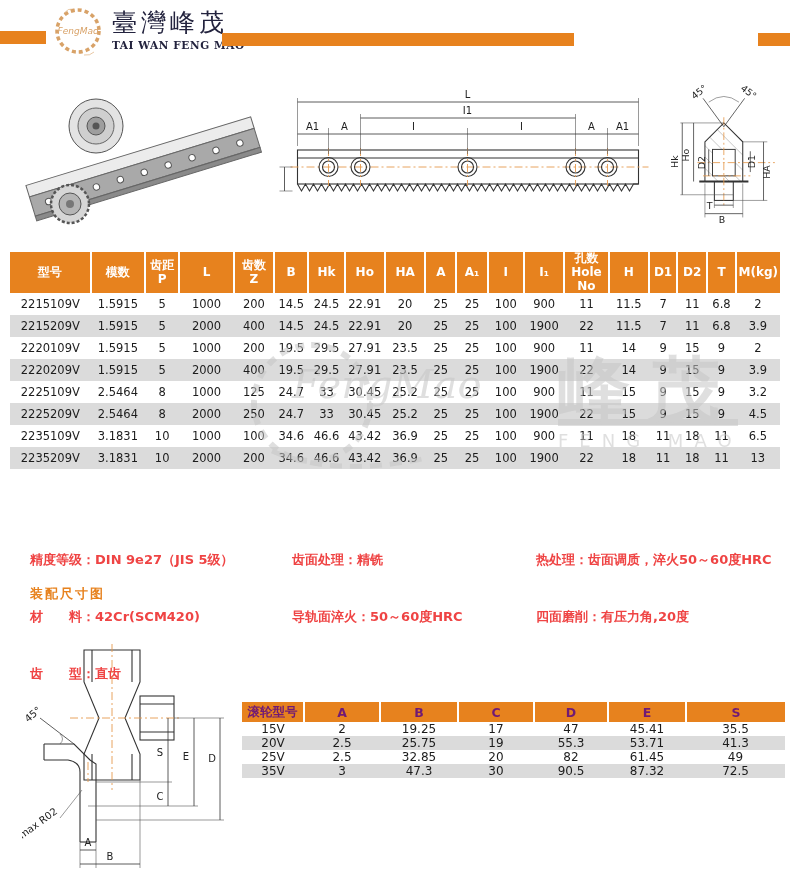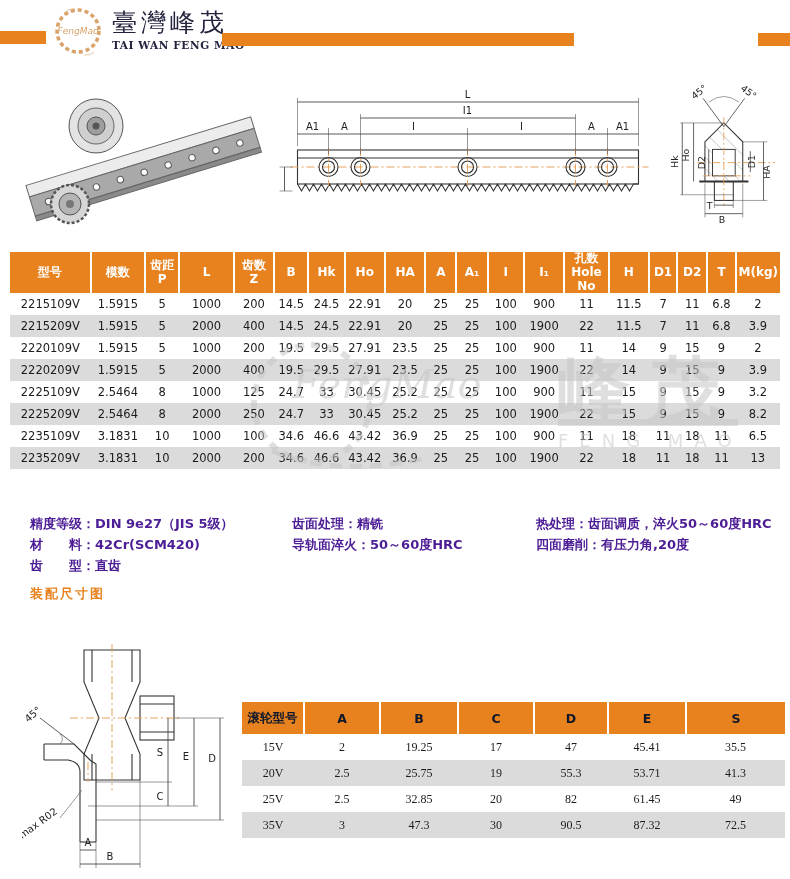--- a/index.html
+++ b/index.html
@@ -51,30 +51,30 @@
   .wm-script{position:absolute;left:60px;top:28px;font-family:"DejaVu Serif","Liberation Serif",serif;
     font-style:italic;font-size:40px;white-space:nowrap;}
   .wm-cn{font-size:72px;font-weight:bold;letter-spacing:18px;line-height:1;white-space:nowrap;text-decoration:underline;}
   .wm-en{font-size:18px;letter-spacing:11px;margin-top:4px;white-space:nowrap;}
 
   
   .spec-col{position:absolute;top:513px;}
   .spec-col-1{left:30px;width:265px;}
   .spec-col-2{left:292px;width:245px;}
   .spec-col-3{left:536px;width:250px;}
-  .spec-line{font-size:13px;font-weight:600;color:#4c1d95;line-height:21px;white-space:nowrap;}
+  .spec-line{font-size:13px;font-weight:600;color:#ef4444;line-height:21px;white-space:nowrap;margin-top:36px;}
 
   .assembly-title{position:absolute;left:30px;top:585px;font-size:13px;font-weight:bold;color:var(--accent);letter-spacing:2px;}
 
   
   .roller-table{position:absolute;left:242px;top:702px;width:543px;}
-  .roller-table th{background:var(--accent);color:#0f172a;font-size:12.5px;font-weight:bold;height:32px;
+  .roller-table th{background:var(--accent);color:#701a75;font-size:12.5px;font-weight:bold;height:20px;
     border-left:2px solid #fff;padding:0;text-align:center;vertical-align:middle;}
   .roller-table th:first-child{border-left:none;}
-  .roller-table td{font-size:12px;color:#1c1c1c;text-align:center;height:26px;padding:0;font-family:Liberation Serif, serif;}
+  .roller-table td{font-size:12px;color:#1c1c1c;text-align:center;height:14px;padding:0;}
 </style>
 </head>
 <body>
 
 <div class="page">
 
   <div class="hbar bar-left"></div>
   <div class="logo">
     <svg viewBox="0 0 58 54">
       <circle cx="28" cy="26" r="21" fill="none" stroke="#D8A268" stroke-width="3.5" stroke-dasharray="4 3"></circle>
@@ -386,21 +386,21 @@
           <td>25.2</td>
           <td>25</td>
           <td>25</td>
           <td>100</td>
           <td>1900</td>
           <td>22</td>
           <td>15</td>
           <td>9</td>
           <td>15</td>
           <td>9</td>
-          <td>8.2</td>
+          <td>4.5</td>
         </tr>
         <tr>
           <td>2235109V</td>
           <td>3.1831</td>
           <td>10</td>
           <td>1000</td>
           <td>100</td>
           <td>34.6</td>
           <td>46.6</td>
           <td>43.42</td>

